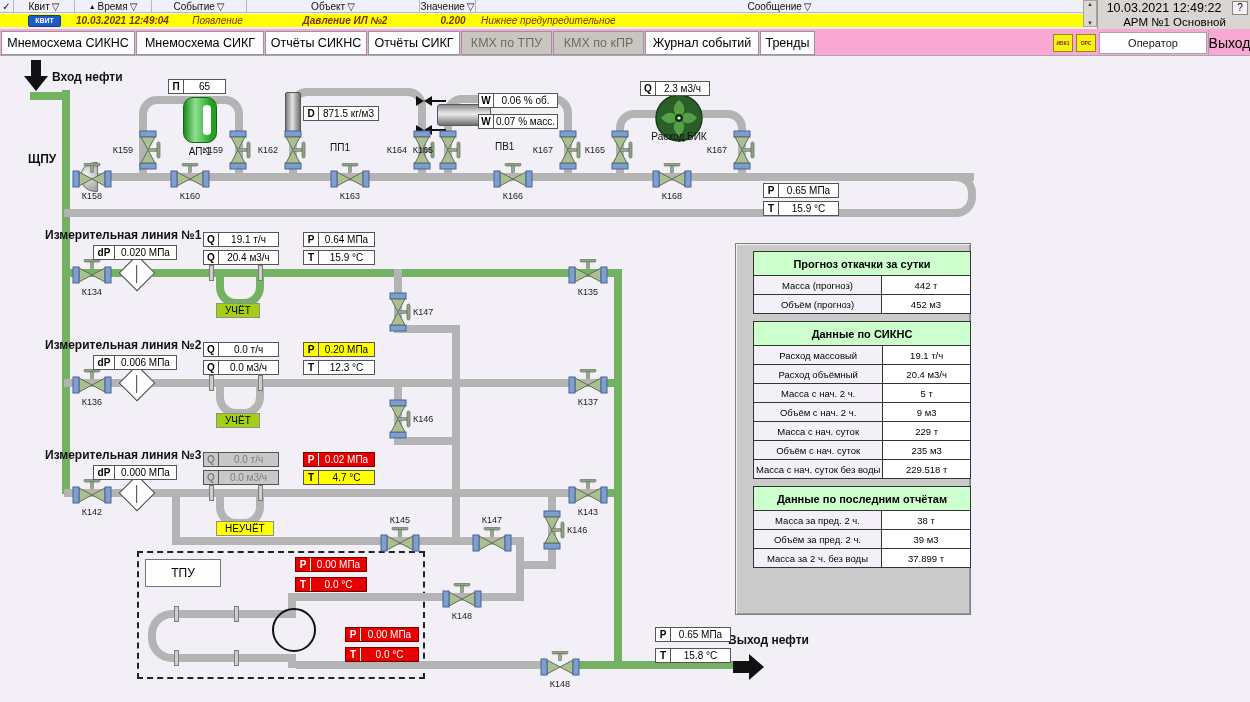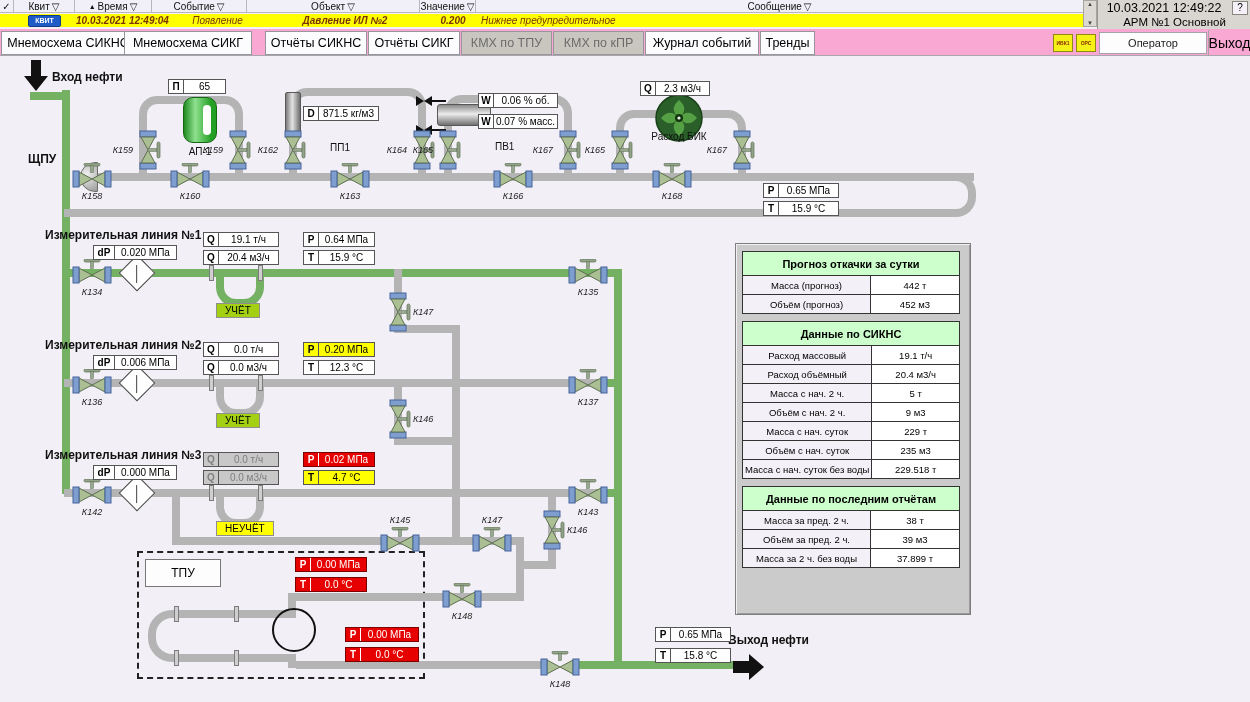--- a/index.html
+++ b/index.html
@@ -32,21 +32,21 @@
   .ph, .pv { position:absolute; background:#b4b4b4; z-index:1; }
   .ph { height:8px; } .pv { width:8px; }
   .ph.g, .pv.g { background:#74b163; }
   .loop { position:absolute; border:8px solid #b4b4b4; border-bottom:none; border-radius:18px 18px 0 0; z-index:1; }
   .uturn { position:absolute; border:8px solid #b4b4b4; border-left:none; border-radius:0 20px 20px 0; z-index:1; }
   .umeter { position:absolute; width:48px; height:30px; border:8px solid #b4b4b4; border-top:none; border-radius:0 0 20px 20px; z-index:2; }
   .umeter.gb { border-color:#74b163; }
   .prover { position:absolute; width:58px; height:52px; border:8px solid #b4b4b4; border-right:none; border-radius:24px 0 0 24px; z-index:2; }
   .fl { position:absolute; width:5px; height:16px; background:#cfcfcf; border:1px solid #7c7c7c; z-index:3; }
   .valve { position:absolute; z-index:4; }
-  .vl { position:absolute; font-size:9px; color:#1b1b1b; white-space:nowrap;font-style:italic; }
+  .vl { position:absolute; font-size:9px; color:#1b1b1b; white-space:nowrap; }
   .valve.h .vl { top:28px; left:50%; transform:translateX(-50%); }
   .valve.v.ll .vl { right:29px; top:15px; }
   .valve.v.lr .vl { left:29px; top:15px; }
   .ind { position:absolute; display:flex; height:15px; border:1px solid #555; background:#fff; font-size:10px; line-height:13px; z-index:5; }
   .ind .k { width:15px; flex:none; text-align:center; border-right:1px solid #555; font-weight:bold; }
   .ind .v { flex:1; text-align:center; }
   .ind.wk .k { width:21px; }
   .ind.y { background:#ffff00; } 
   .ind.r { background:#e60000; color:#fff; border-color:#7a0000; } .ind.r .k { border-right-color:#fff; }
   .ind.gr { background:#c8c8c8; color:#7e7e7e; }
@@ -67,21 +67,21 @@
   .tpubox { position:absolute; width:76px; height:28px; background:#fdfdfd; border:1px solid #777; display:flex; align-items:center; justify-content:center; font-size:12px; z-index:4; }
   .arrow-down { position:absolute; z-index:4; }
   .arrow-down .st { position:absolute; left:7px; top:0; width:10px; height:16px; background:#111; }
   .arrow-down .tr { position:absolute; left:0; top:16px; width:0; height:0; border-left:12px solid transparent; border-right:12px solid transparent; border-top:15px solid #111; }
   .arrow-right { position:absolute; z-index:4; }
   .arrow-right .st { position:absolute; left:0; top:7px; width:16px; height:12px; background:#111; }
   .arrow-right .tr { position:absolute; left:16px; top:0; width:0; height:0; border-top:13px solid transparent; border-bottom:13px solid transparent; border-left:15px solid #111; }
   .bowtie { position:absolute; z-index:3; }
 
   
-  #tablepanel { position:absolute; left:735px; top:187px; width:236px; height:372px; background:#cbcbcb; border:1px solid #7e7e7e; box-shadow:inset 1px 1px 0 #f0f0f0, inset -1px -1px 0 #9a9a9a; padding:7px 6px; z-index:6; }
+  #tablepanel { position:absolute; left:735px; top:187px; width:236px; height:372px; background:#cbcbcb; border:1px solid #7e7e7e; box-shadow:inset 1px 1px 0 #f0f0f0, inset -1px -1px 0 #9a9a9a; padding:7px 17px; z-index:6; }
   table.dt { width:218px; border-collapse:collapse; margin-bottom:7px; }
   table.dt th { background:#ccffcc; border:1px solid #333; font-size:11px; height:24px; font-weight:bold; }
   table.dt td { border:1px solid #333; font-size:9.5px; height:19px; text-align:center; background:#fff; padding:0 2px; white-space:nowrap; }
   table.dt td.l { background:#f3f1f7; width:128px; }
 </style>
 </head>
 <body>
 
 <svg width="0" height="0" style="position:absolute">
   <defs>
@@ -167,21 +167,21 @@
     <span>▼</span>
   </div>
   <div id="rightpanel">
     <div id="datetime">10.03.2021 12:49:22</div>
     <div id="helpbtn">?</div>
     <div id="workstation">АРМ №1 Основной</div>
   </div>
 
   <div id="tabbar">
     <div class="tab active" style="left:1px;width:134px">Мнемосхема СИКНС</div>
-    <div class="tab" style="left:124px;width:128px">Мнемосхема СИКГ</div>
+    <div class="tab" style="left:136px;width:128px">Мнемосхема СИКГ</div>
     <div class="tab" style="left:265px;width:102px">Отчёты СИКНС</div>
     <div class="tab" style="left:368px;width:92px">Отчёты СИКГ</div>
     <div class="tab disabled" style="left:461px;width:91px">КМХ по ТПУ</div>
     <div class="tab disabled" style="left:553px;width:91px">КМХ по кПР</div>
     <div class="tab" style="left:645px;width:114px">Журнал событий</div>
     <div class="tab" style="left:760px;width:55px">Тренды</div>
     <div class="minibtn" style="left:1053px">ИВК1</div>
     <div class="minibtn" style="left:1076px">ОРС</div>
     <div id="operatorbox">Оператор</div>
     <div id="exitbtn">Выход</div>

